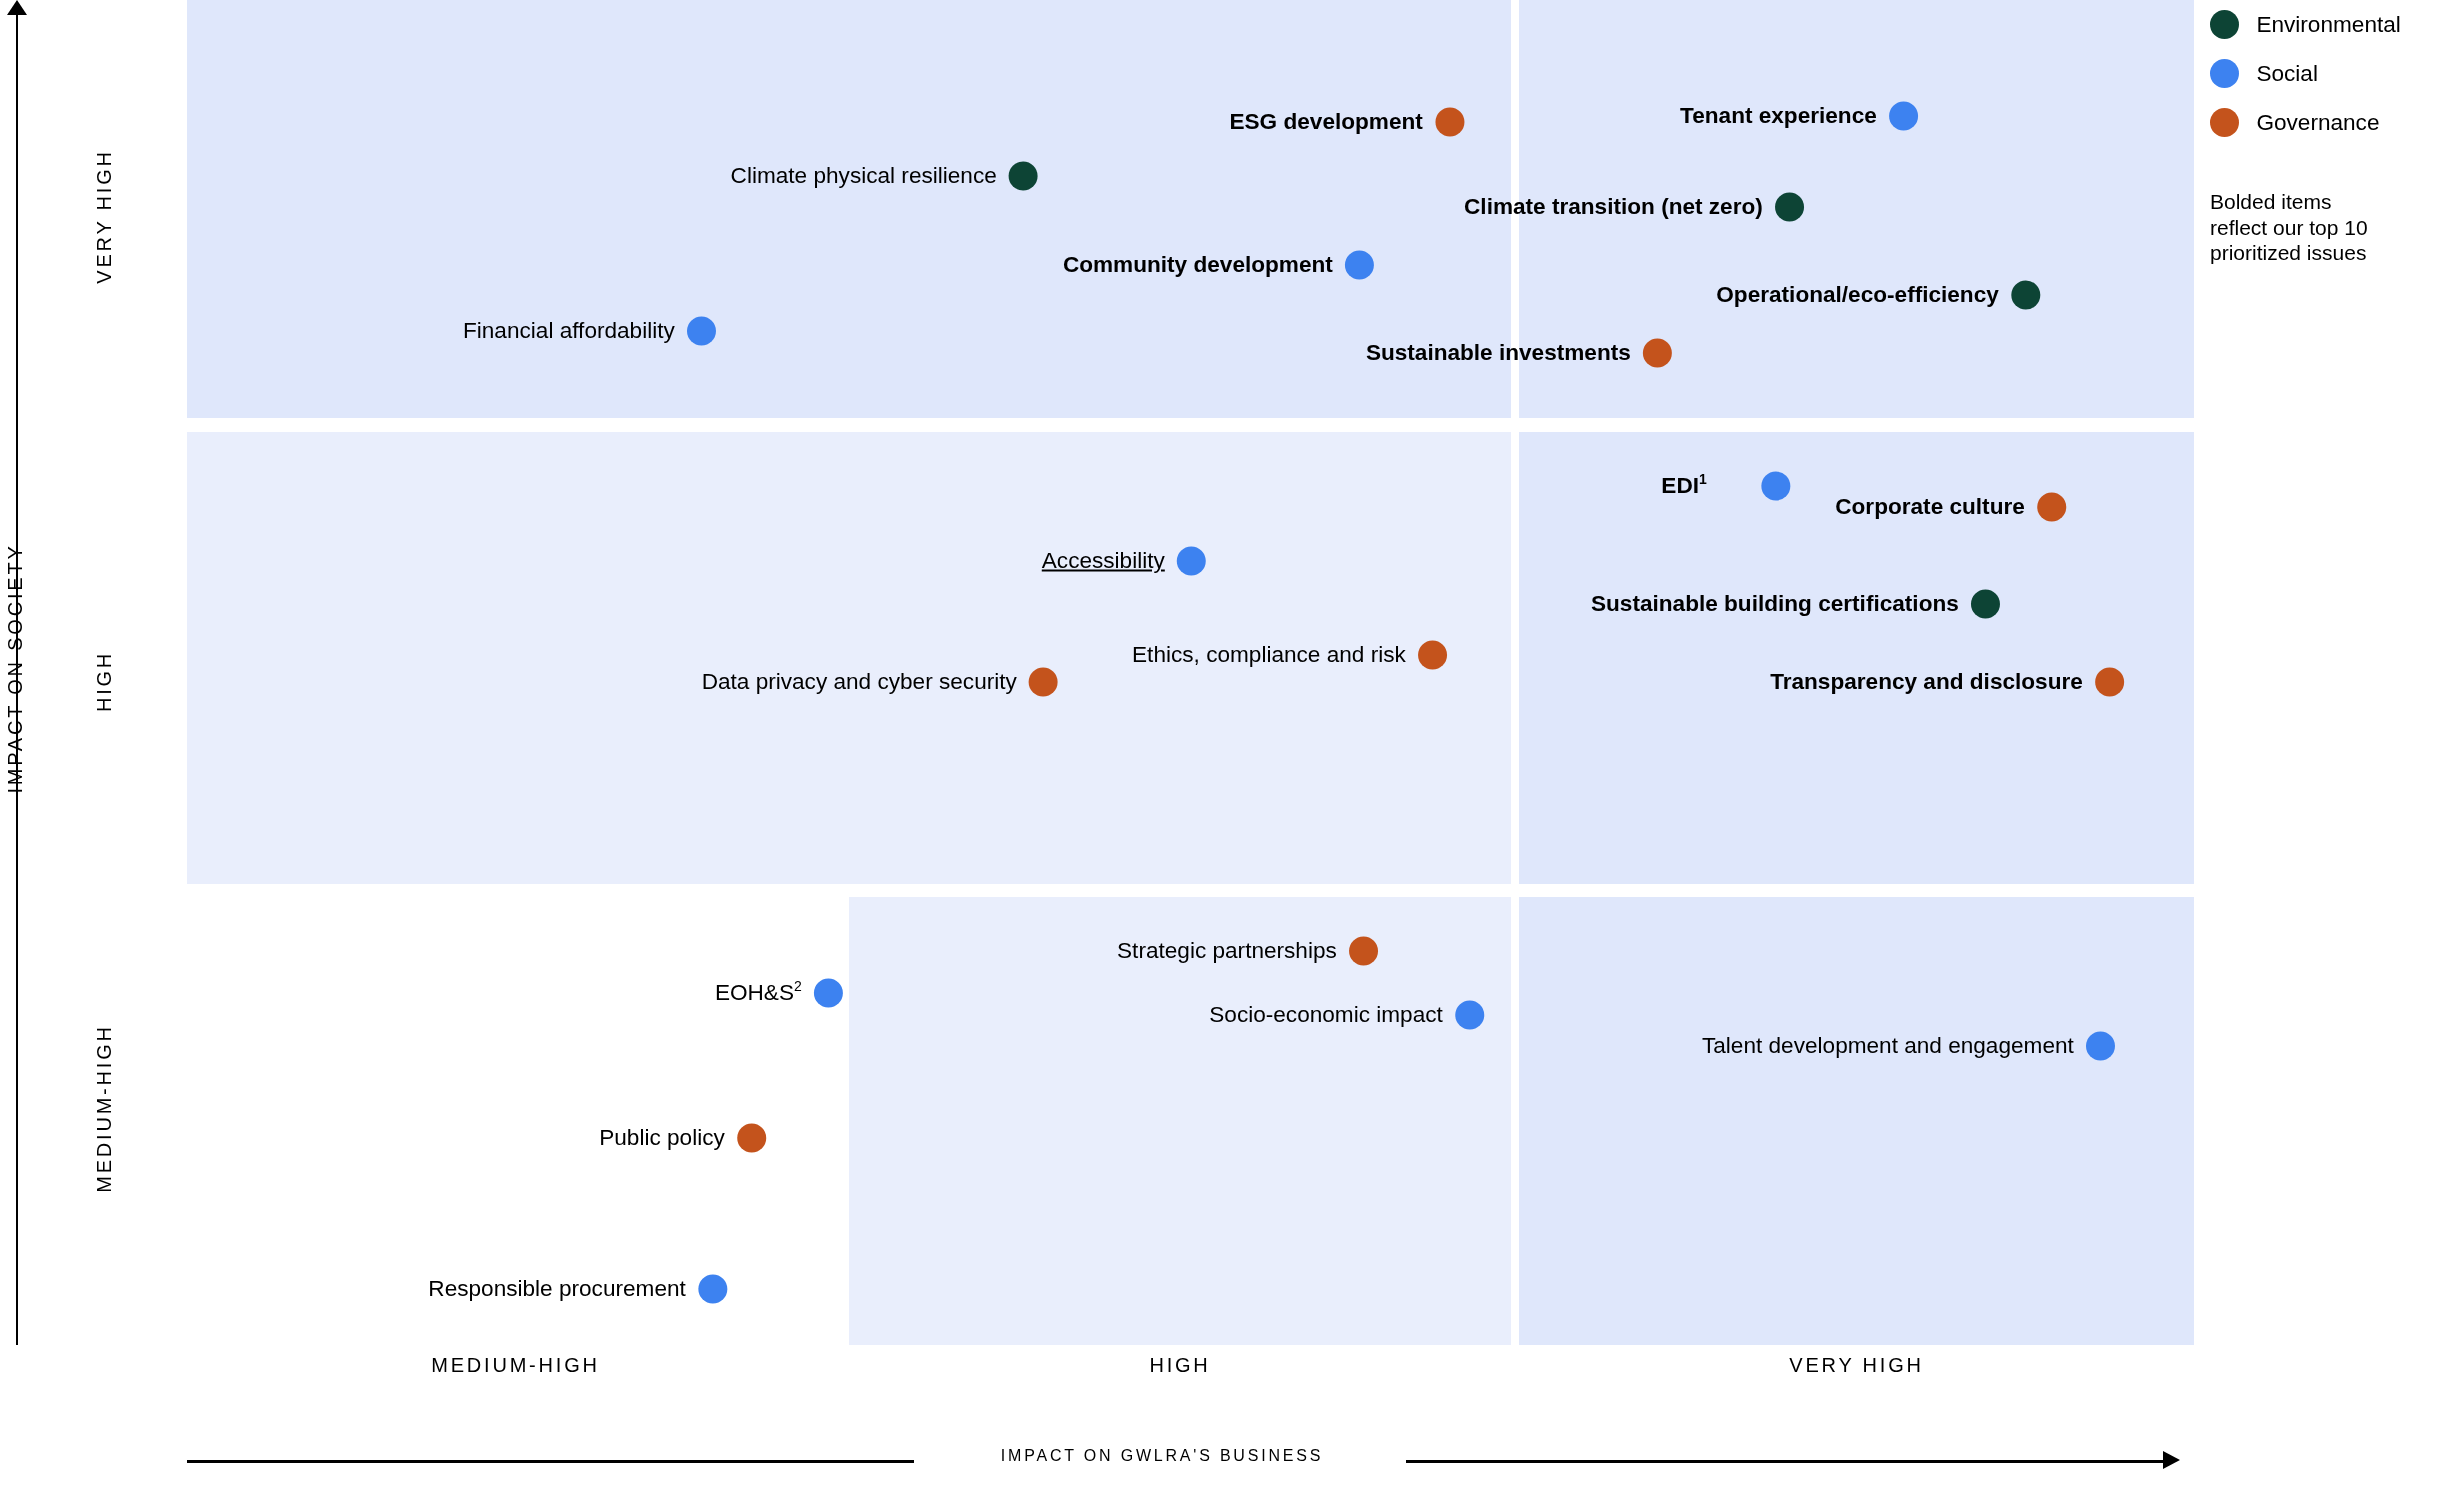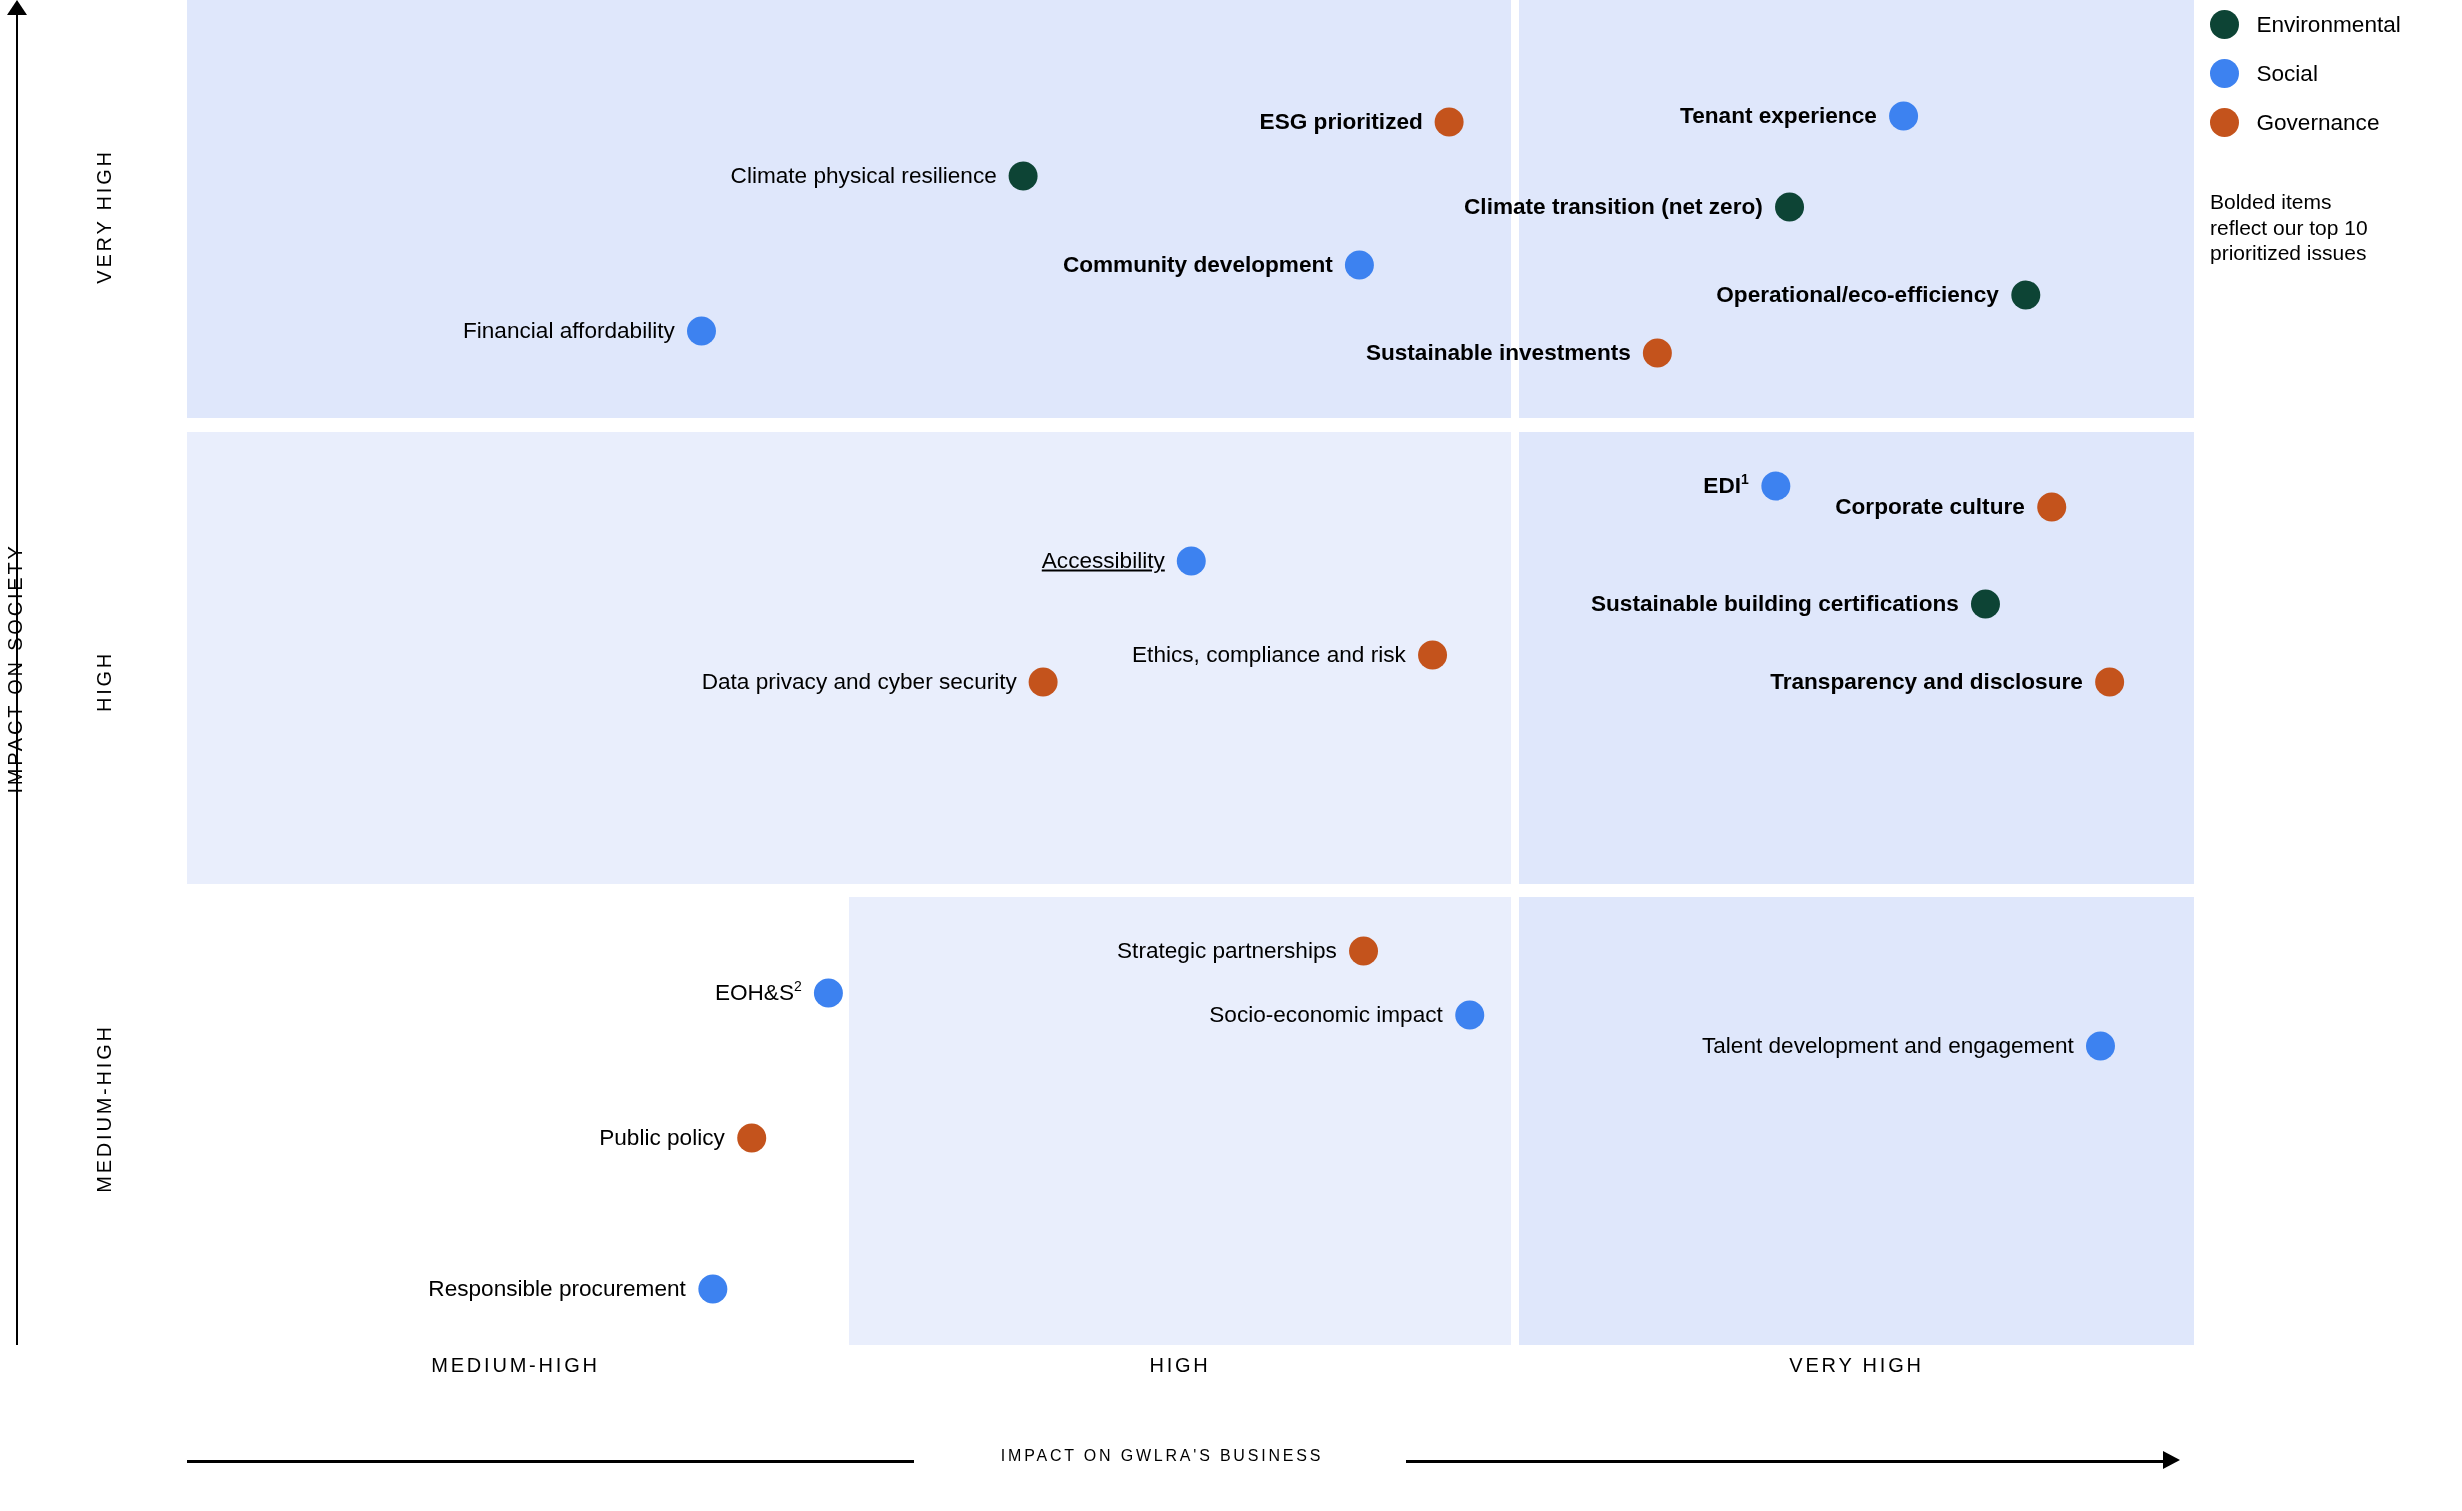--- a/index.html
+++ b/index.html
@@ -75,21 +75,21 @@
 
 <div id="xaxis-row">
   <div id="xaxis-line-left"></div>
   <div id="xaxis-title">IMPACT ON GWLRA'S BUSINESS</div>
   <div id="xaxis-line-right"></div>
   <div id="xaxis-arrow"></div>
 </div>
 
 <div id="points-layer">
     <div class="point bold" style="left: 1464px; top: 122px; transform: translate(-100%, -50%);">
-      <span class="plabel">ESG prioritized</span>
+      <span class="plabel">ESG development</span>
       <span class="dot" style="background: rgb(196, 83, 28);"></span>
     </div>
     <div class="point bold" style="left: 1918px; top: 116px; transform: translate(-100%, -50%);">
       <span class="plabel">Tenant experience</span>
       <span class="dot" style="background: rgb(61, 130, 240);"></span>
     </div>
     <div class="point" style="left: 1038px; top: 176px; transform: translate(-100%, -50%);">
       <span class="plabel">Climate physical resilience</span>
       <span class="dot" style="background: rgb(13, 68, 53);"></span>
     </div>
@@ -106,21 +106,21 @@
       <span class="dot" style="background: rgb(13, 68, 53);"></span>
     </div>
     <div class="point" style="left: 716px; top: 331px; transform: translate(-100%, -50%);">
       <span class="plabel">Financial affordability</span>
       <span class="dot" style="background: rgb(61, 130, 240);"></span>
     </div>
     <div class="point bold" style="left: 1672px; top: 353px; transform: translate(-100%, -50%);">
       <span class="plabel">Sustainable investments</span>
       <span class="dot" style="background: rgb(196, 83, 28);"></span>
     </div>
-    <div class="point bold" style="left: 1790px; top: 486px; transform: translate(-100%, -50%);">
+    <div class="point bold" style="left: 1790px; top: 486px; transform: translate(-100%, -50%); gap: 42px;">
       <span class="plabel">EDI<sup>1</sup></span>
       <span class="dot" style="background: rgb(61, 130, 240);"></span>
     </div>
     <div class="point bold" style="left: 2066px; top: 507px; transform: translate(-100%, -50%);">
       <span class="plabel">Corporate culture</span>
       <span class="dot" style="background: rgb(196, 83, 28);"></span>
     </div>
     <div class="point" style="left: 1206px; top: 561px; transform: translate(-100%, -50%); text-decoration: underline;">
       <span class="plabel">Accessibility</span>
       <span class="dot" style="background: rgb(61, 130, 240);"></span>

